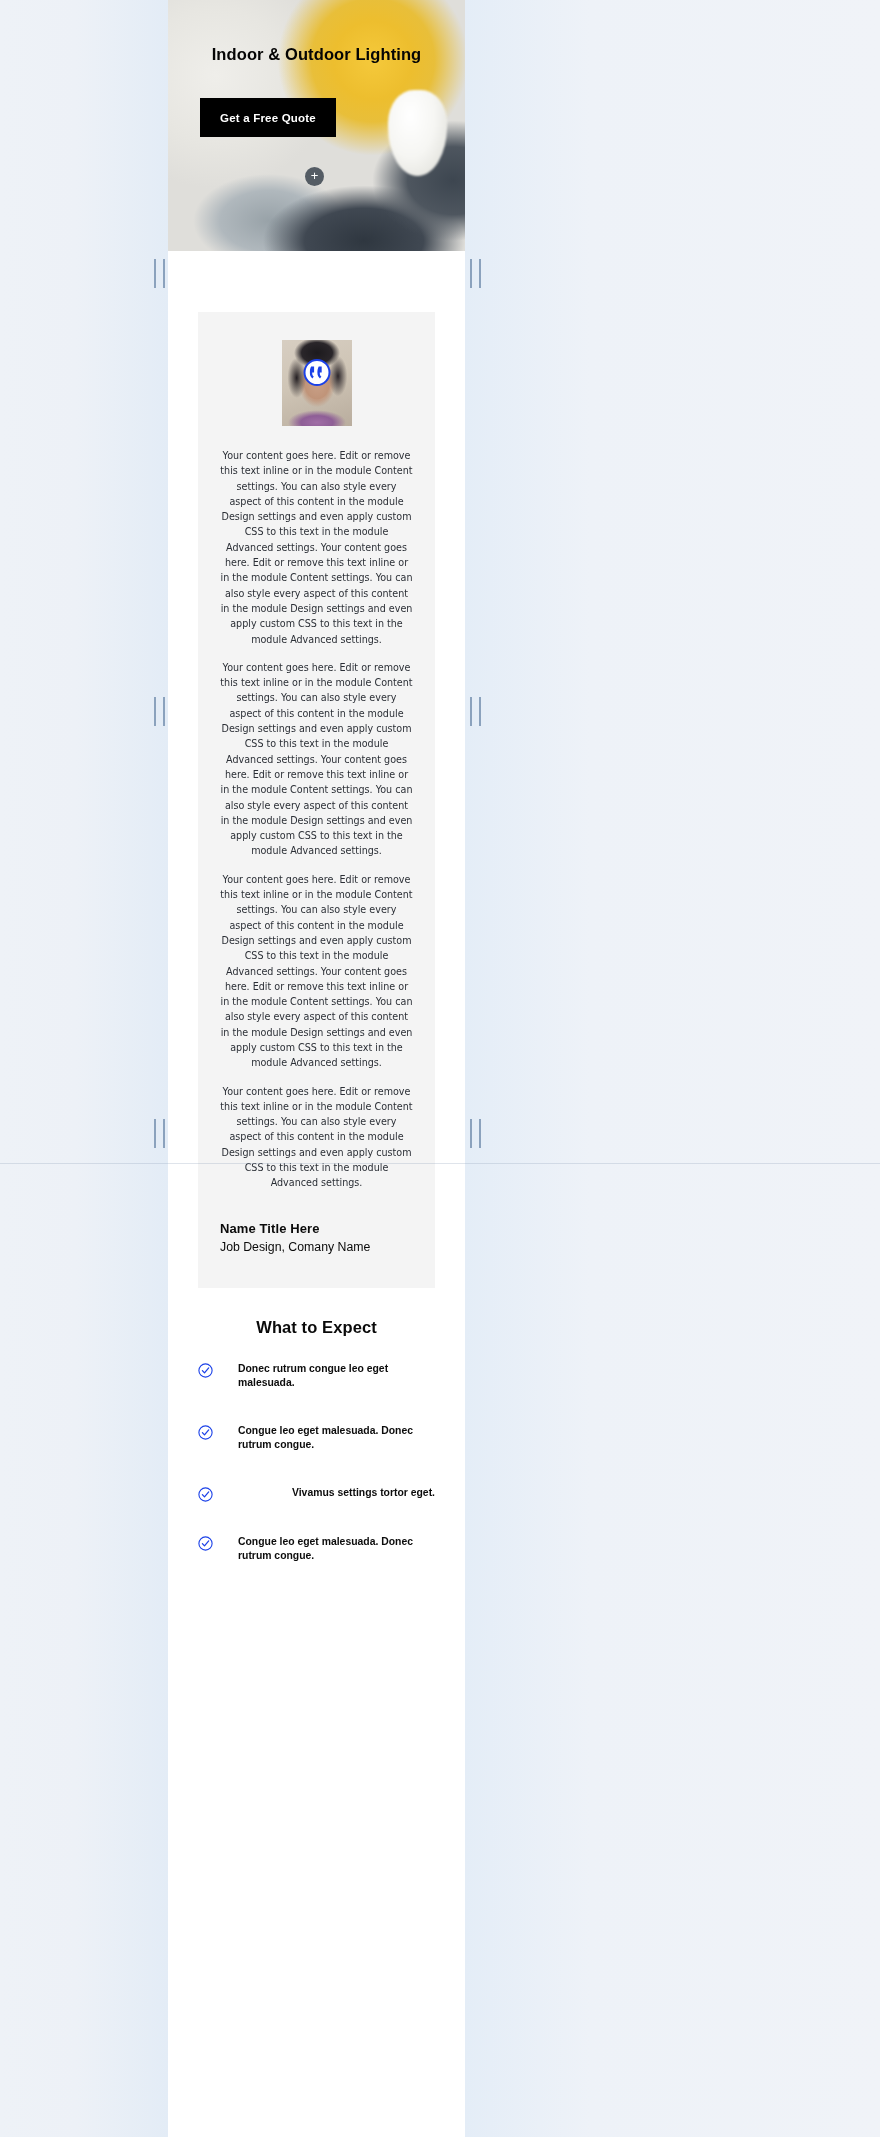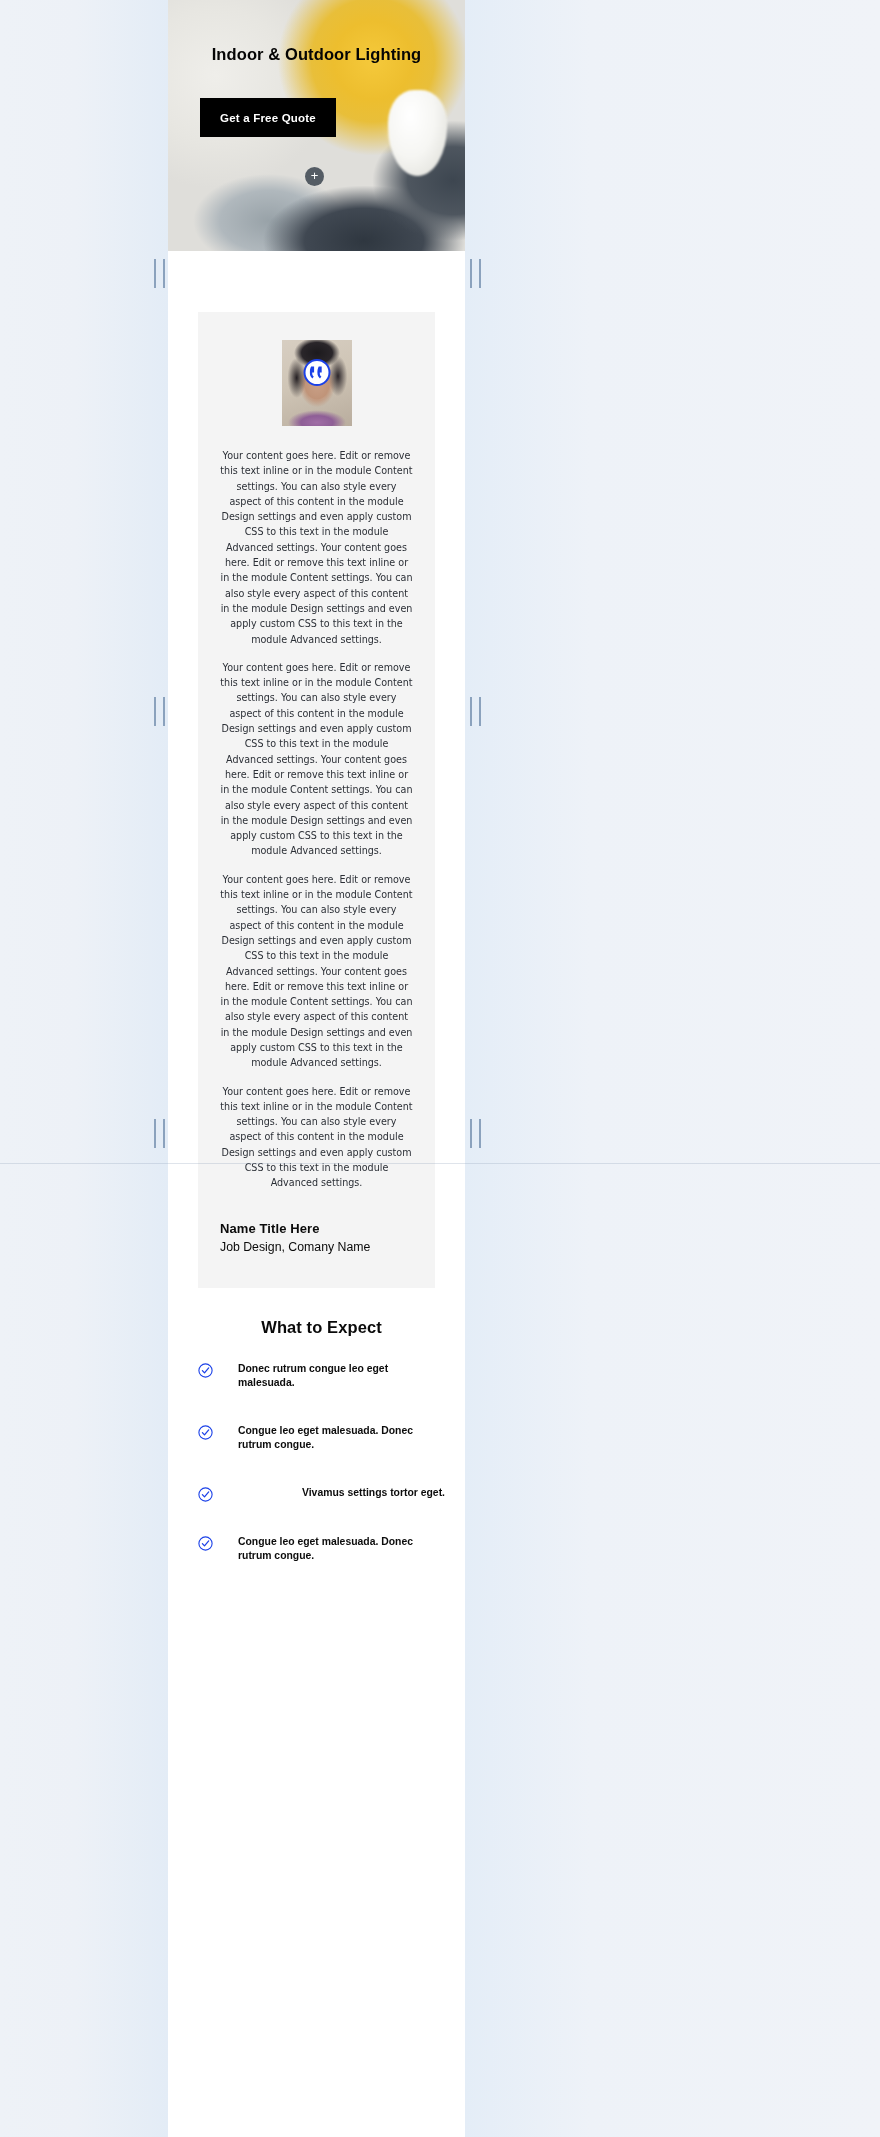--- a/index.html
+++ b/index.html
@@ -205,21 +205,21 @@
   .author-role {
     font-family: "Liberation Sans", sans-serif;
     font-size: 12.3px;
     font-weight: 400;
     color: #0a0a0a;
     margin-top: 4px;
   }
 
   
   .expect {
-    padding: 30px 20px 0 30px;
+    padding: 30px 30px 0 30px;
   }
   .expect-title {
     text-align: center;
     font-family: "Liberation Sans", sans-serif;
     font-size: 16.5px;
     font-weight: 700;
     color: #0a0a0a;
     letter-spacing: 0.1px;
   }
   .expect-list {

